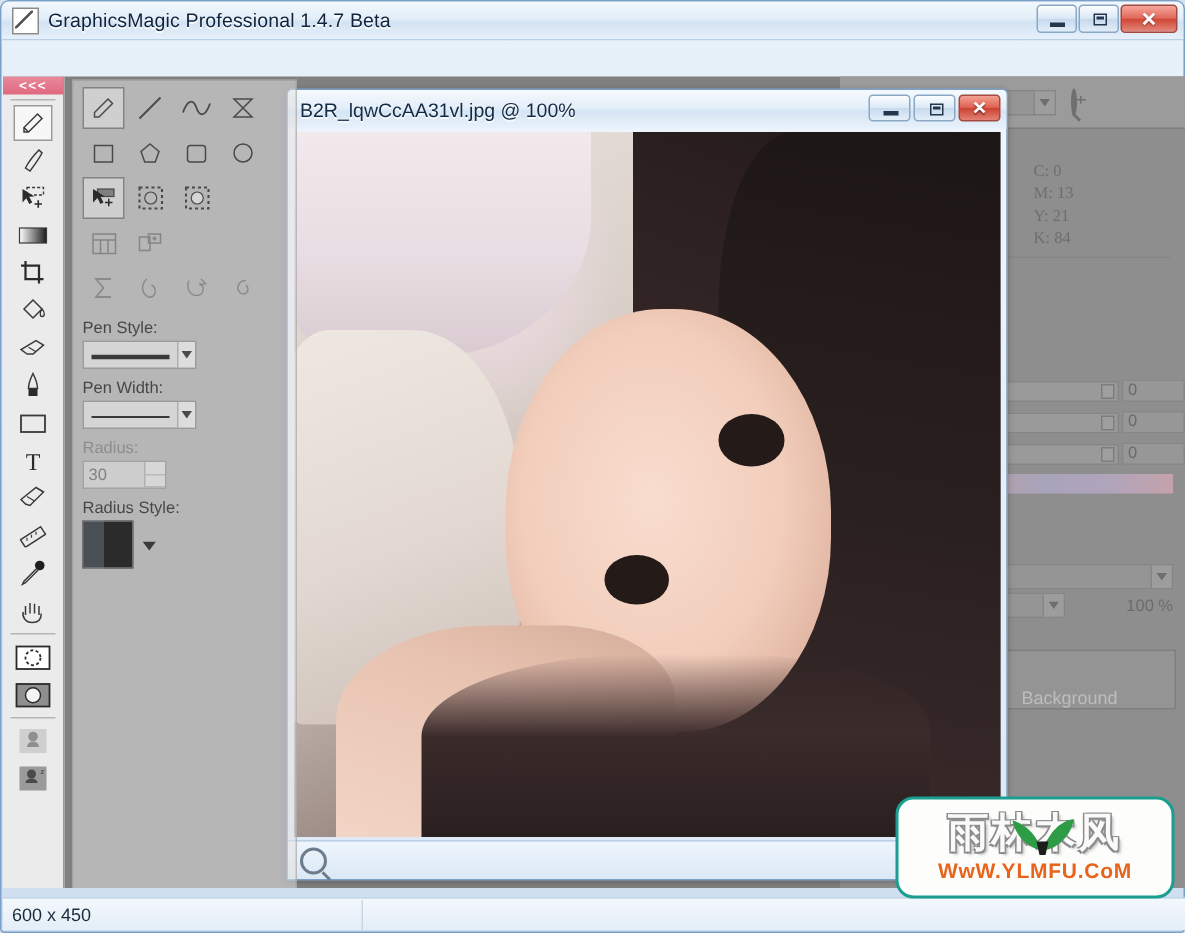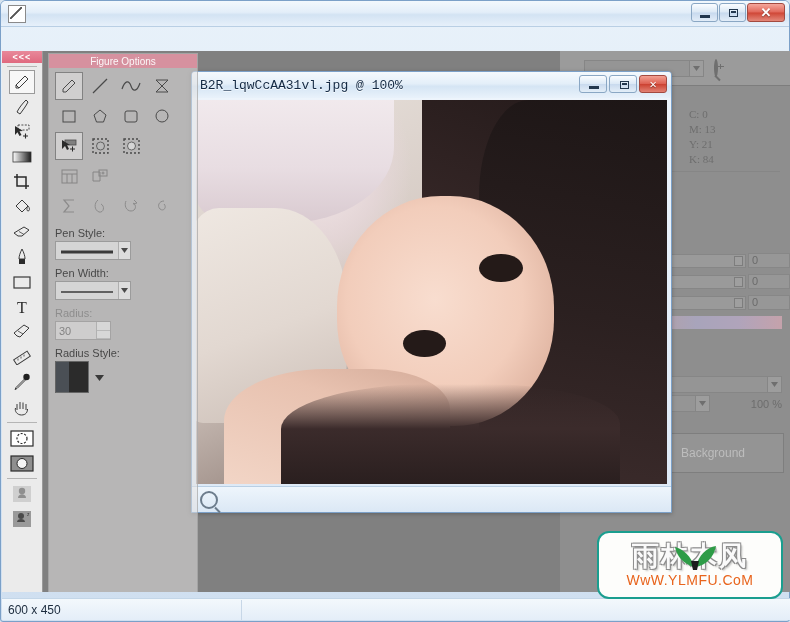--- a/index.html
+++ b/index.html
@@ -139,28 +139,27 @@
   .spin .btns{width:13px;height:17px;border-left:1px solid rgba(130,130,130,.45);
     display:flex;flex-direction:column;background:rgba(230,230,230,.4);}
   .spin .btns div{flex:1;border-bottom:1px solid rgba(130,130,130,.35);}
   .swatchbox{
     width:32px;height:30px;border:1px solid rgba(120,120,120,.75);
     background:linear-gradient(to right,#4a4f55 0 42%,#2b2b2b 42% 100%);
   }
 
   
   .docwin{
-    position:absolute;left:189px;top:20px;width:481px;height:442px;
+    position:absolute;left:189px;top:8px;width:481px;height:528px;
     border:1px solid #7ba0c8;
     background:linear-gradient(to bottom,#eef5fc,#dde9f6);
     border-radius:4px 4px 0 0;
     box-sizing:border-box;
     z-index:15;
     box-shadow:0 1px 4px rgba(0,0,0,.25);
-    font-family:Liberation Mono, monospace;
   }
   .doc-title{
     height:26px;display:flex;align-items:center;
     background:linear-gradient(to bottom,#f4f9fd 0%,#e4eff9 45%,#d5e5f4 55%,#e9f2fb 100%);
     border-radius:3px 3px 0 0;position:relative;
   }
   .doc-title-text{
     margin-left:8px;font-size:13px;color:#142a44;white-space:nowrap;
     text-shadow:0 1px 0 rgba(255,255,255,.85);
   }
@@ -253,21 +252,21 @@
   .layer-mode{
     flex:1;height:17px;border:1px solid #868686;background:#959595;
     display:flex;align-items:center;font-size:11px;color:#6b6b6b;padding-left:4px;
     box-sizing:border-box;
   }
   .opacity-row{display:flex;align-items:center;padding:2px 8px 0 8px;gap:3px;}
   .lock-row{display:flex;align-items:center;padding:3px 8px 0 8px;gap:5px;}
   .lock-box{width:13px;height:13px;border:1px solid #848484;background:#9b9b9b;}
   .layer-item{
     margin:3px 6px 0 6px;height:40px;border:1px solid #7e7e7e;background:#949494;
-    display:flex;align-items:center;box-sizing:border-box;
+    display:flex;align-items:flex-end;box-sizing:border-box;
   }
   .layer-eye{width:20px;display:flex;align-items:center;justify-content:center;}
   .layer-thumb{width:32px;height:32px;border:1px solid #7e7e7e;background:#9b9b9b;margin-left:2px;}
   .layer-name{flex:1;text-align:center;font-size:12px;color:#bdbdbd;}
 
   
   .statusbar{
     position:absolute;left:1px;bottom:1px;width:788px;height:22px;
     background:linear-gradient(to bottom,#f3f8fc,#e4eef8);
     display:flex;align-items:center;
@@ -290,21 +289,21 @@
   }
   .wm-cn{
     font-family:"DejaVu Sans", sans-serif;
     font-size:27px;font-weight:bold;color:#fafafa;
     letter-spacing:2px;line-height:1;
     text-shadow:1px 1px 0 #8c8c8c,-1px -1px 0 #8c8c8c,1px -1px 0 #8c8c8c,
                 -1px 1px 0 #8c8c8c, 2px 2px 2px rgba(0,0,0,.25);
     position:relative;z-index:2;
   }
   .wm-url{
-    font-size:14px;color:#e8641c;font-weight:normal;letter-spacing:.5px;margin-top:3px;
+    font-size:14px;color:#e8641c;font-weight:bold;letter-spacing:.5px;margin-top:3px;
     text-shadow:0 1px 0 rgba(255,255,255,.8);
   }
   .wm-leaf{position:absolute;left:74px;top:4px;z-index:3;}
 
   
   .photo{
     position:absolute;left:0;top:0;width:100%;height:100%;
     background:
       radial-gradient(ellipse 120px 150px at 56% 52%, rgba(246,214,199,.96) 0%, rgba(243,206,190,.9) 40%, rgba(0,0,0,0) 72%),
       radial-gradient(ellipse 150px 110px at 50% 88%, rgba(58,40,38,.9) 0%, rgba(58,40,38,.45) 55%, rgba(0,0,0,0) 80%),
@@ -360,20 +359,21 @@
   }
 </style>
 </head>
 <body>
 
 <div id="app">
   <div class="win-frame">
 
     <div class="titlebar">
       <div class="app-icon"></div>
+      <div class="title-text">GraphicsMagic Professional 1.4.7 Beta</div>
       <div class="win-btns">
         <div class="wbtn">
             <span class="gl-min"></span>
           </div>
         <div class="wbtn">
             <span class="gl-max"></span>
           </div>
         <div class="wbtn close">
             <span class="gl-x">✕</span>
           </div>
@@ -558,21 +558,20 @@
               <div class="ph-hairBot"></div>
             </div>
           </div>
         </div>
         <div class="doc-status">
           <span class="zoom-circle"></span>
         </div>
       </div>
 
       <div class="figpanel">
-        <div class="figpanel-title">Figure Options</div>
         <div class="fig-body">
 
           <div class="shape-row">
             <div class="shape-cell sel">
               <svg width="16" height="16" viewBox="0 0 16 16">
                   <path d="M11 2 L14 5 L5 14 L2 14 L2 11 Z" fill="none" stroke="#4a4a4a" stroke-width="1"></path>
                 </svg>
             </div>
             <div class="shape-cell">
               <svg width="18" height="18" viewBox="0 0 18 18">

